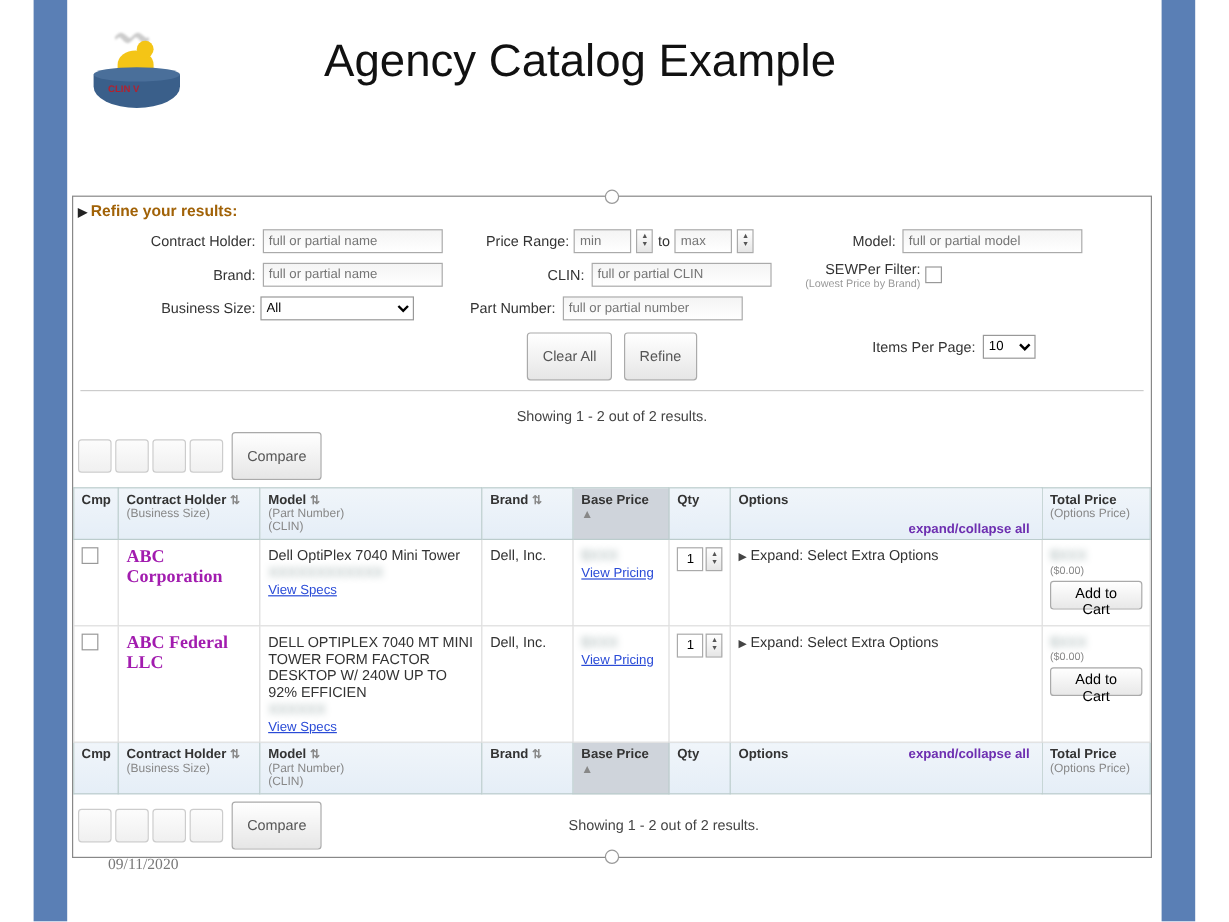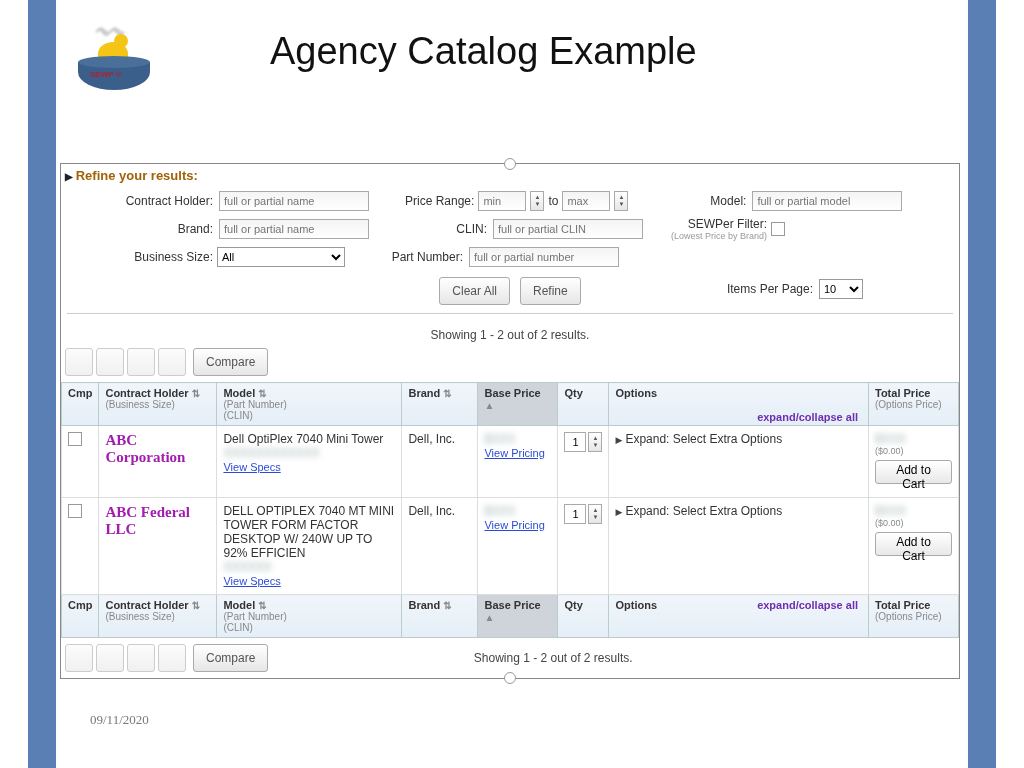--- a/index.html
+++ b/index.html
@@ -23,21 +23,21 @@
   .refine-hdr::before { content: "▶"; font-size: 10px; margin-right: 3px; color: #222;}
   .filters { padding: 0 6px 6px 6px; }
   .frow { display: flex; align-items: center; margin-top: 6px; gap: 6px; }
   .flabel { width: 146px; text-align: right; font-size: 12px; color: #333;}
   .finput { width: 150px; height: 20px; border: 1px solid #aaa; background: linear-gradient(#f4f4f4,#fff); padding: 2px 4px; font-size: 11px; color: #999;}
   .fsel { width: 128px; height: 20px; border: 1px solid #999; background: #fff; font-size: 11px;}
   .sm-in { width: 48px; height: 20px; border:1px solid #aaa; background:linear-gradient(#f4f4f4,#fff); font-size:11px; color:#999; padding:2px 4px;}
   .spin { width:14px; height:20px; border:1px solid #aaa; background:linear-gradient(#fff,#e6e6e6); display:inline-flex; flex-direction:column; font-size:6px; color:#555; justify-content:center; align-items:center; line-height:7px;}
   .hint { font-size: 9px; color:#999; }
   .cb { width:14px; height:14px; border:1px solid #999; background:#fff; display:inline-block;}
-  .btn { height: 28px; padding: 2px 12px; border: 1px solid #aaa; border-radius: 3px; background: linear-gradient(#fff,#e6e6e6); color: #555; font-size: 12px; cursor: pointer;}
+  .btn { height: 40px; padding: 2px 12px; border: 1px solid #aaa; border-radius: 3px; background: linear-gradient(#fff,#e6e6e6); color: #555; font-size: 12px; cursor: pointer;}
   .btn-row { display:flex; gap:10px; justify-content:center; margin-top:10px; position:relative;}
   .ipp { position:absolute; right:90px; top:2px; display:flex; align-items:center; gap:6px; font-size:12px;}
   hr.sep { border:none; border-top:1px solid #ccc; margin-top:8px;}
   .showing { text-align:center; font-size:12px; color:#444; padding:8px 0 6px 0;}
   .cmp-bar { display:flex; align-items:center; gap:3px; padding:0 4px 6px 4px;}
   .cmp-slot{ width:28px; height:28px; border:1px solid #ccc; border-radius:3px; background:linear-gradient(#fcfcfc,#f0f0f0);}
   table { width:100%; border-collapse:collapse;}
   thead th, tfoot th { background: linear-gradient(#f0f5fa,#e5eef7); border:1px solid #bcc; font-size:11px; font-weight:bold; color:#333; text-align:left; padding:4px 6px; vertical-align:top;}
   thead th .sub, tfoot th .sub { display:block; font-size:10px; font-weight:normal; color:#888;}
   thead th.bp, tfoot th.bp { background:#cfd4db; }
@@ -59,21 +59,21 @@
 <body>
 
 <div class="slide">
   <div class="bar-left"></div>
   <div class="bar-right"></div>
 
   <div class="logo">
     <div class="smoke">〰</div>
     <div class="duck"></div>
     <div class="bowl"></div>
-    <div class="bowl-label">SEWP V</div>
+    <div class="bowl-label">CLIN V</div>
   </div>
 
   <div class="title">Agency Catalog Example</div>
 
   <div class="panel">
     <div class="handle" style="top:-6px;"></div>
 
     <div class="refine-hdr">Refine your results:</div>
 
     <div class="filters">

